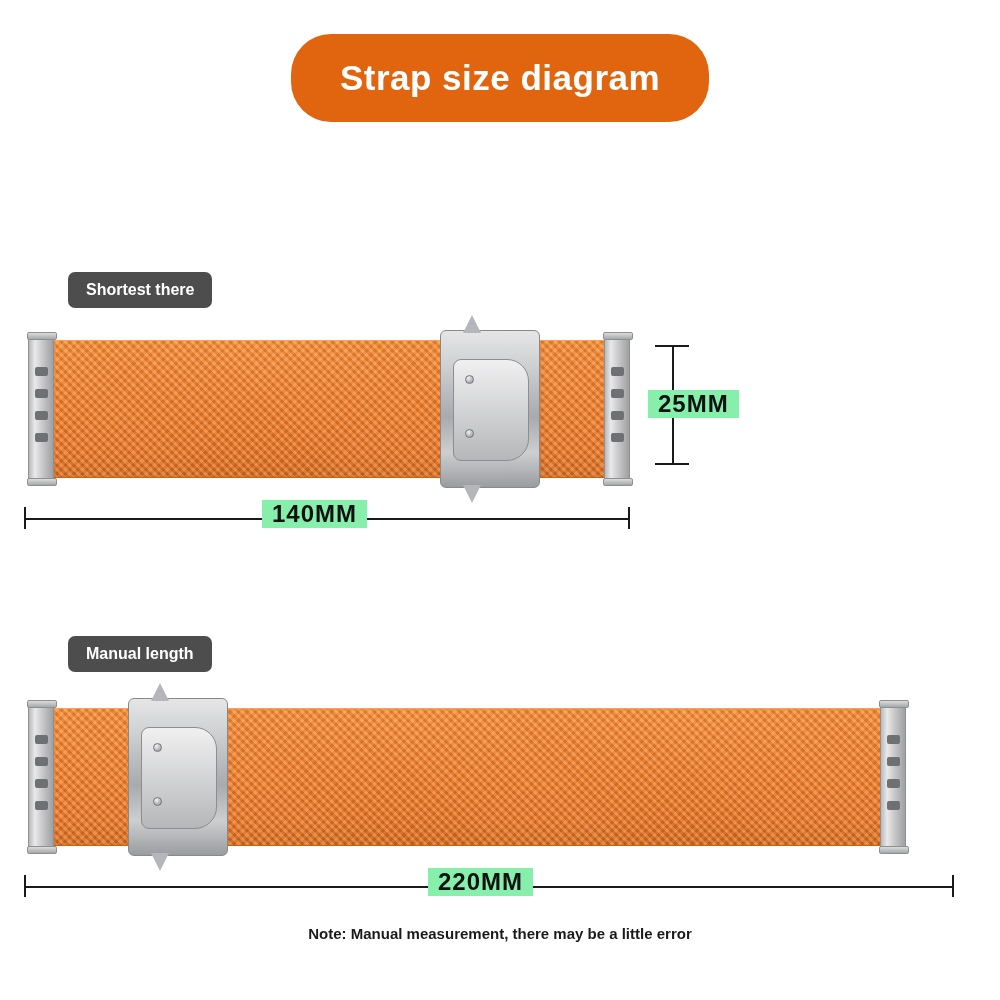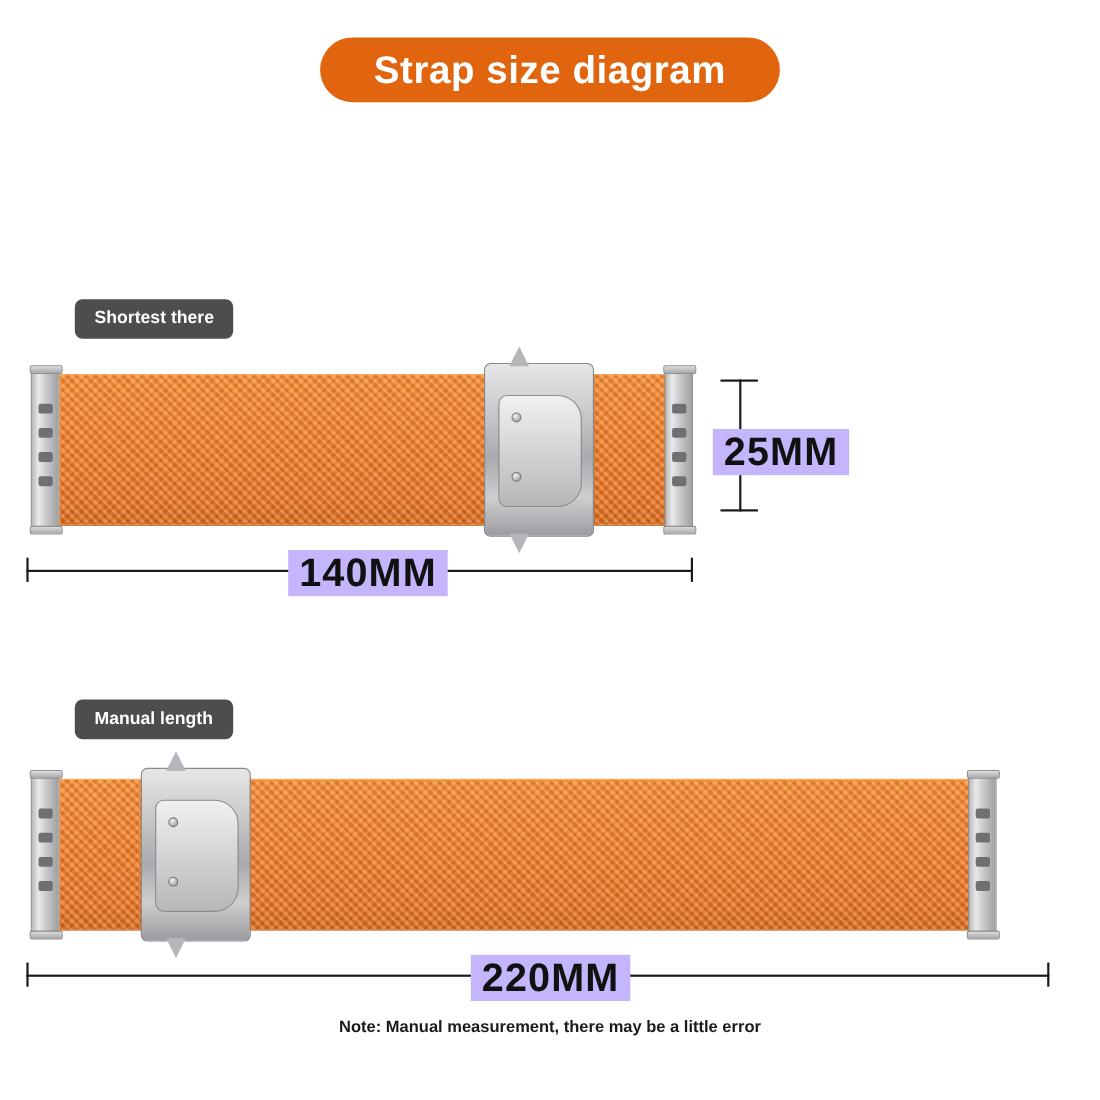--- a/index.html
+++ b/index.html
@@ -14,21 +14,21 @@
     position: relative;
     overflow: hidden;
   }
 
   
   .title-pill {
     position: absolute;
     left: 291px;
     top: 34px;
     width: 418px;
-    height: 59px;
+    height: 88px;
     background: #e1640f;
     border-radius: 40px;
     display: flex;
     align-items: center;
     justify-content: center;
   }
   .title-pill .title-text {
     color: #ffffff;
     font-size: 35px;
     font-weight: bold;
@@ -150,25 +150,25 @@
     background: #1a1a1a;
   }
   .dim-cap-h {
     position: absolute;
     height: 2px;
     width: 34px;
     background: #1a1a1a;
   }
   .dim-label {
     position: absolute;
-    font-size: 36px;
+    font-size: 24px;
     font-weight: bold;
     color: #111111;
     letter-spacing: 1px;
-    background: #c4b5fd;
+    background: #86efac;
     padding: 0 10px;
     white-space: nowrap;
   }
 
   
   .note {
     position: absolute;
     left: 0;
     right: 0;
     top: 925px;

